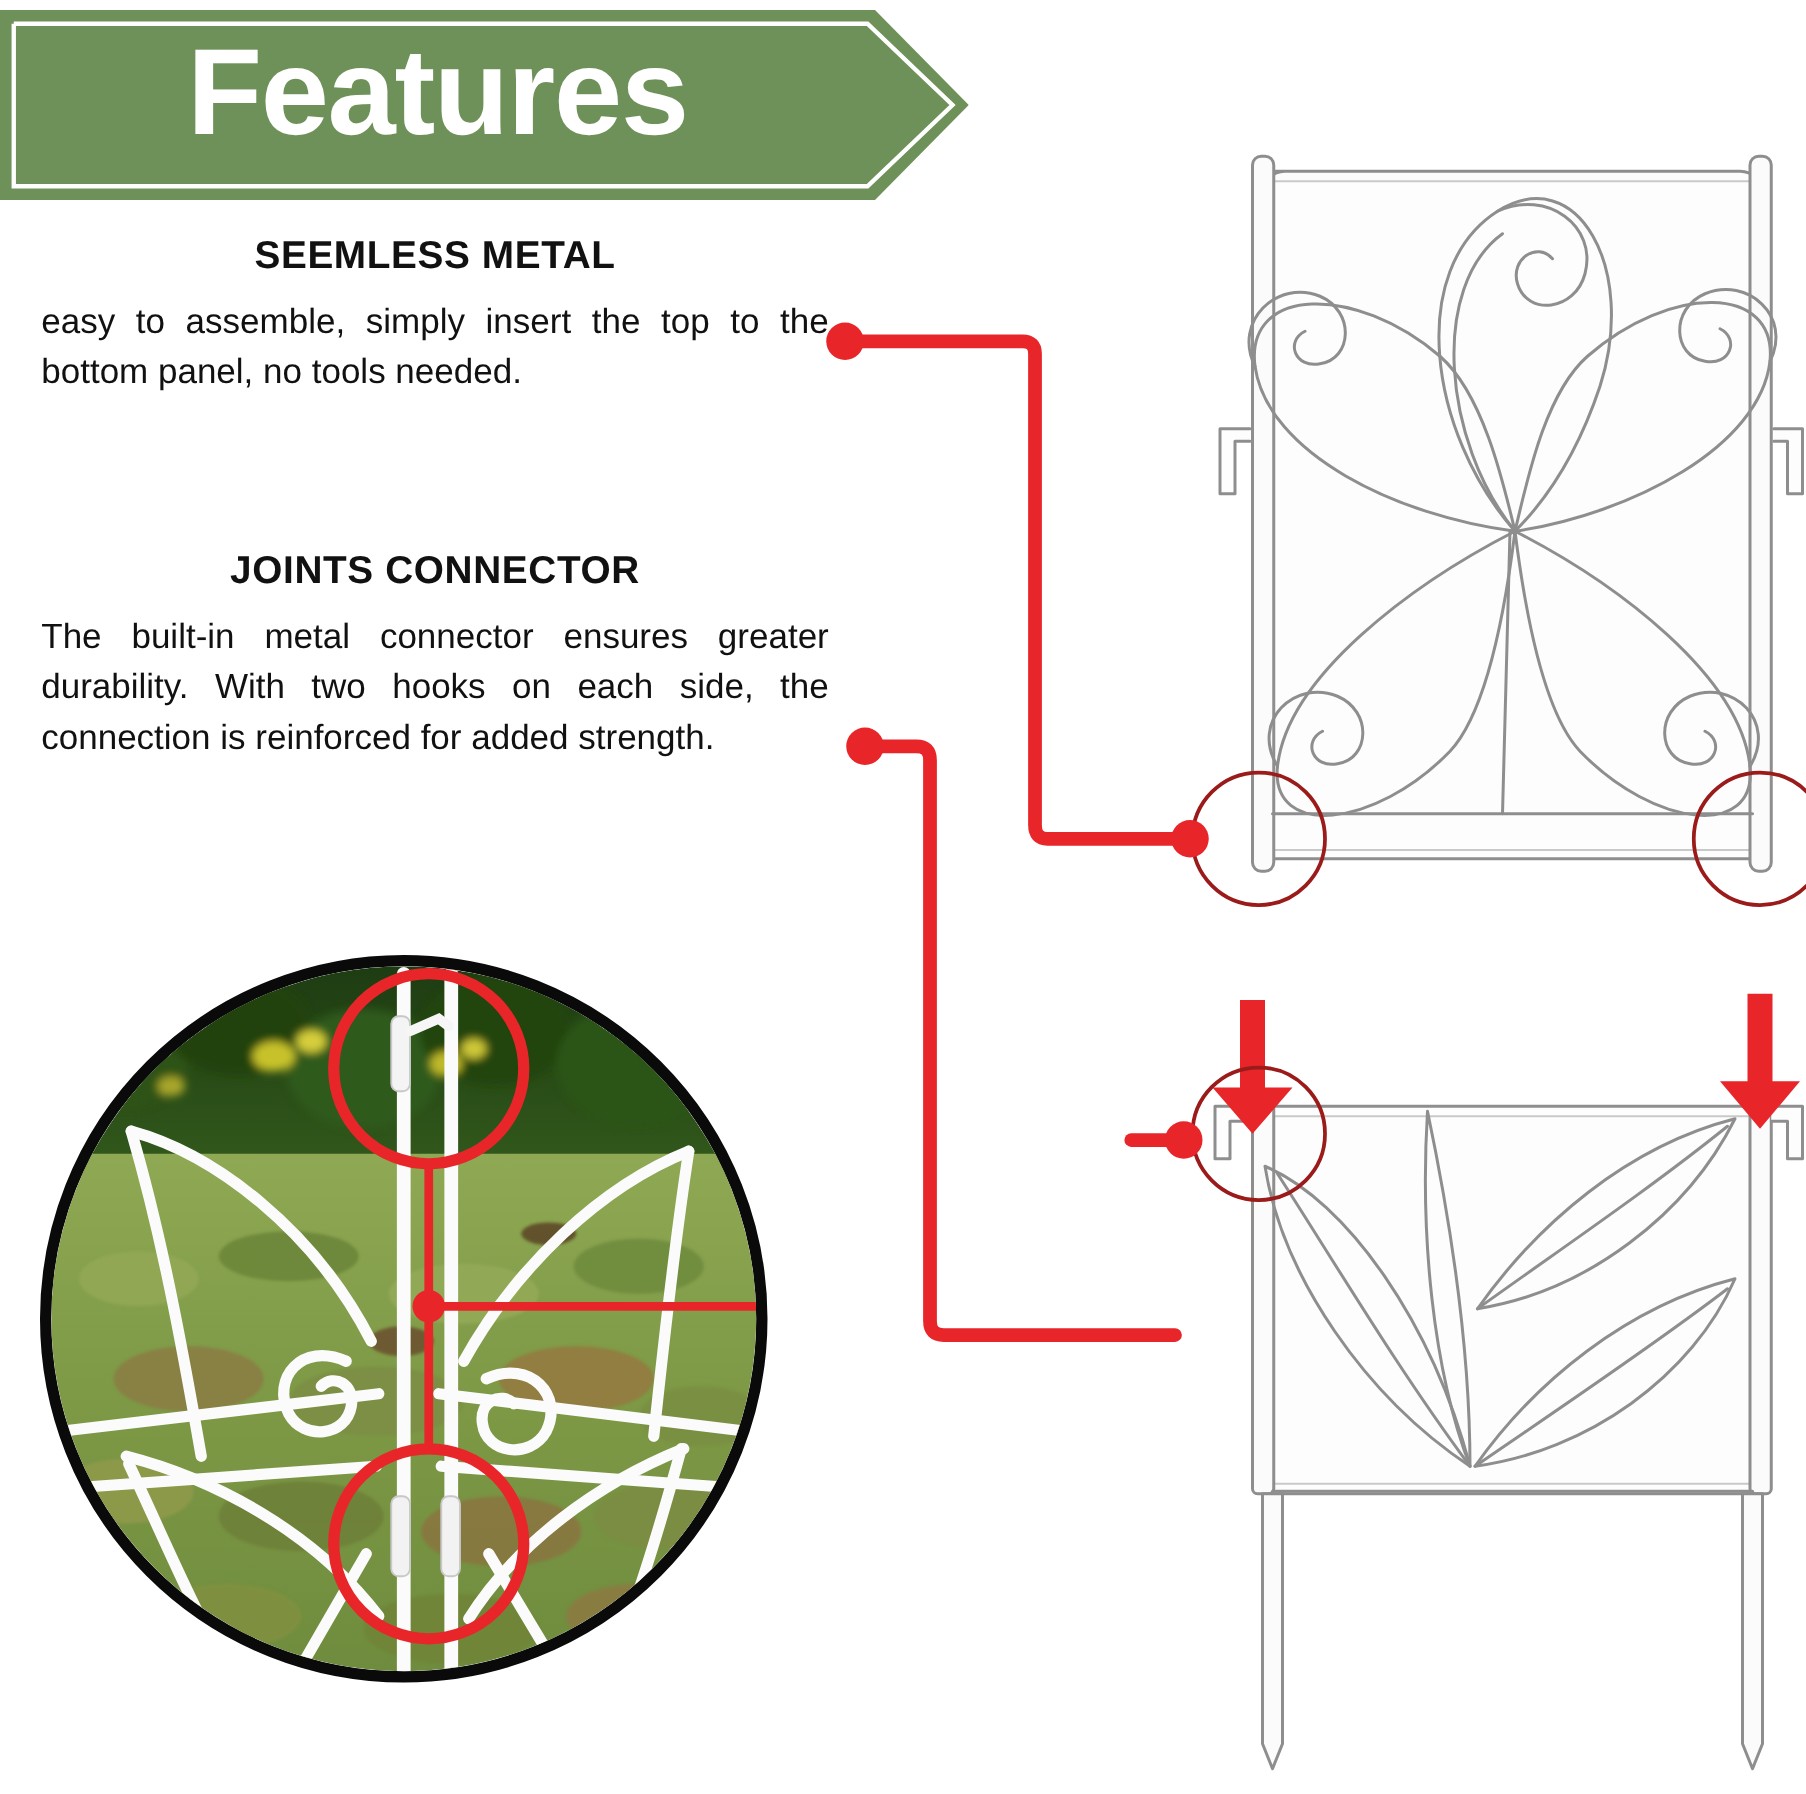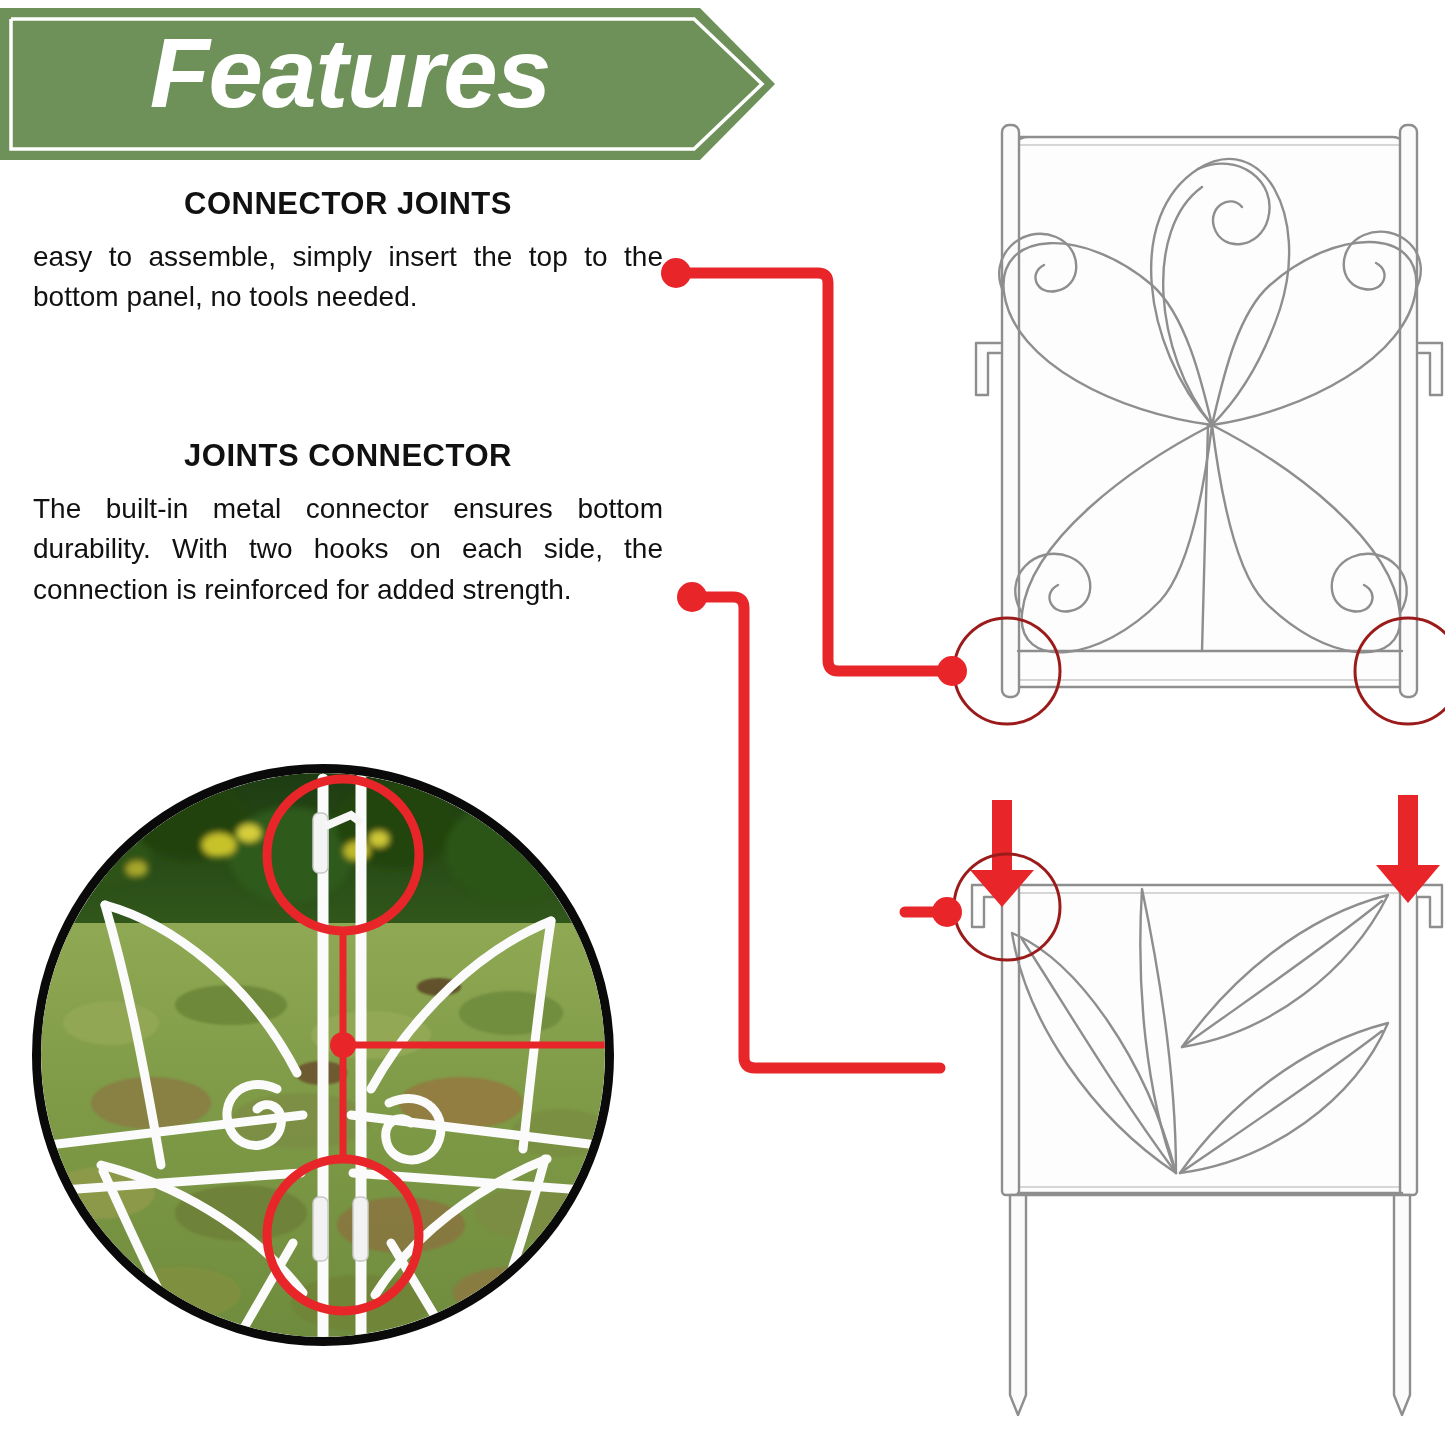--- a/index.html
+++ b/index.html
@@ -5,21 +5,21 @@
   html,body{margin:0;padding:0;background:#fff;}
   body{width:1445px;height:1435px;position:relative;overflow:hidden;
        font-family:"Liberation Sans", sans-serif;color:#111;}
 
   
   #header-banner{position:absolute;left:0;top:8px;width:775px;height:152px;}
   #header-banner svg{position:absolute;left:0;top:0;}
   #banner-title{position:absolute;left:0;top:0;width:700px;height:135px;
       display:flex;align-items:center;justify-content:center;
       color:#fff;font-size:98px;font-weight:bold;letter-spacing:-1px;
-      line-height:1;padding-bottom:6px;box-sizing:border-box;font-style:italic;}
+      line-height:1;padding-bottom:6px;box-sizing:border-box;}
 
   
   .feature-block{position:absolute;left:18px;width:660px;}
   #feature-block-1{top:186px;}
   #feature-block-2{top:438px;}
   .feature-heading{font-size:31px;font-weight:bold;text-align:center;
       letter-spacing:.5px;margin:0 0 12px 0;}
   .feature-body{font-size:28px;line-height:1.44;text-align:justify;
       text-align-last:left;margin:15px;font-weight:400;}
 
@@ -43,27 +43,27 @@
 
 <div id="header-banner">
   <svg width="775" height="152" viewBox="0 0 775 152">
     <polygon points="0,0 700,0 775,76 700,152 0,152" fill="#6E9159"></polygon>
     <polyline points="11,11 694,11 762,76 694,141 11,141 11,11" fill="none" stroke="#FFFFFF" stroke-width="3.5"></polyline>
   </svg>
   <div id="banner-title">Features</div>
 </div>
 
 <div class="feature-block" id="feature-block-1">
-  <div class="feature-heading">CONNECTOR JOINTS</div>
+  <div class="feature-heading">SEEMLESS METAL</div>
   <div class="feature-body">easy to assemble, simply insert the top to the bottom panel, no tools needed.</div>
 </div>
 
 <div class="feature-block" id="feature-block-2">
   <div class="feature-heading">JOINTS CONNECTOR</div>
-  <div class="feature-body">The built-in metal connector ensures bottom durability. With two hooks on each side, the connection is reinforced for added strength.</div>
+  <div class="feature-body">The built-in metal connector ensures greater durability. With two hooks on each side, the connection is reinforced for added strength.</div>
 </div>
 
 <div id="photo-circle">
   <svg width="564" height="564" viewBox="0 0 564 564">
     <defs>
       <clipPath id="circClip">
           <circle cx="282" cy="282" r="282"></circle>
         </clipPath>
       <linearGradient id="grassGrad" x1="0" y1="0" x2="0" y2="1">
         <stop offset="0" stop-color="#8FA854"></stop>

